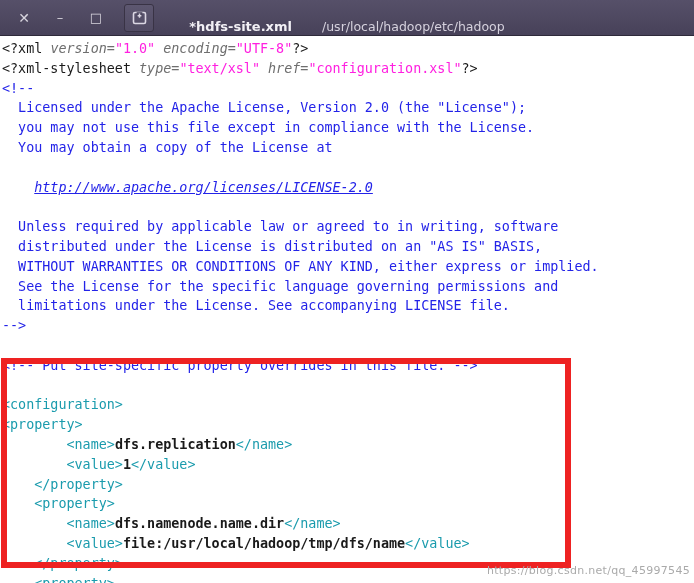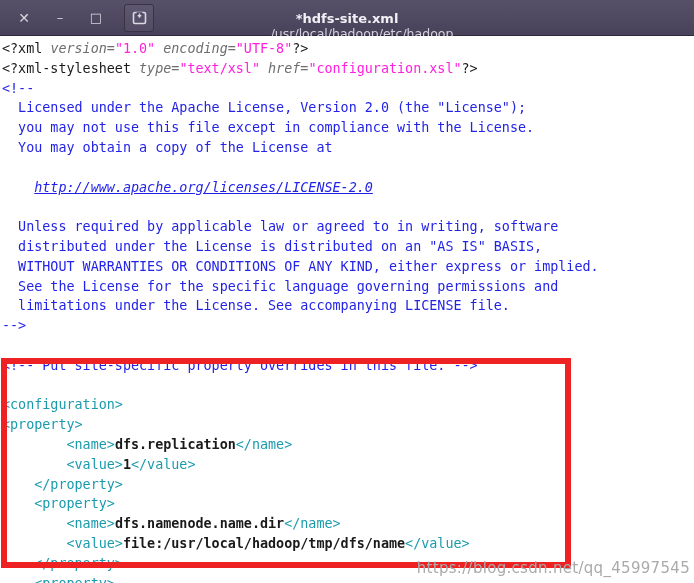--- a/index.html
+++ b/index.html
@@ -72,21 +72,20 @@
     border: 1px solid #393345;
     border-radius: 3px;
   }
   .tb-save svg { display: block; }
 
   .titletext {
     position: absolute;
     left: 0; right: 0; top: 0;
     height: 52px;
     display: flex;
-    flex-direction: column;
     align-items: center;
     justify-content: center;
     pointer-events: none;
     font-family: "DejaVu Sans", sans-serif;
   }
   .titletext .t1 {
     color: #f2f0f5;
     font-size: 13px;
     font-weight: bold;
     line-height: 15px;
@@ -136,21 +135,21 @@
     pointer-events: none;
     z-index: 5;
   }
 
   
   .watermark {
     position: absolute;
     right: 4px;
     bottom: 6px;
     font-family: "DejaVu Sans", sans-serif;
-    font-size: 15px;
+    font-size: 11px;
     color: rgba(170,170,170,0.75);
     letter-spacing: 0.3px;
     white-space: nowrap;
     z-index: 6;
     pointer-events: none;
     margin-left: 20px;
   }
 </style>
 </head>
 <body>

